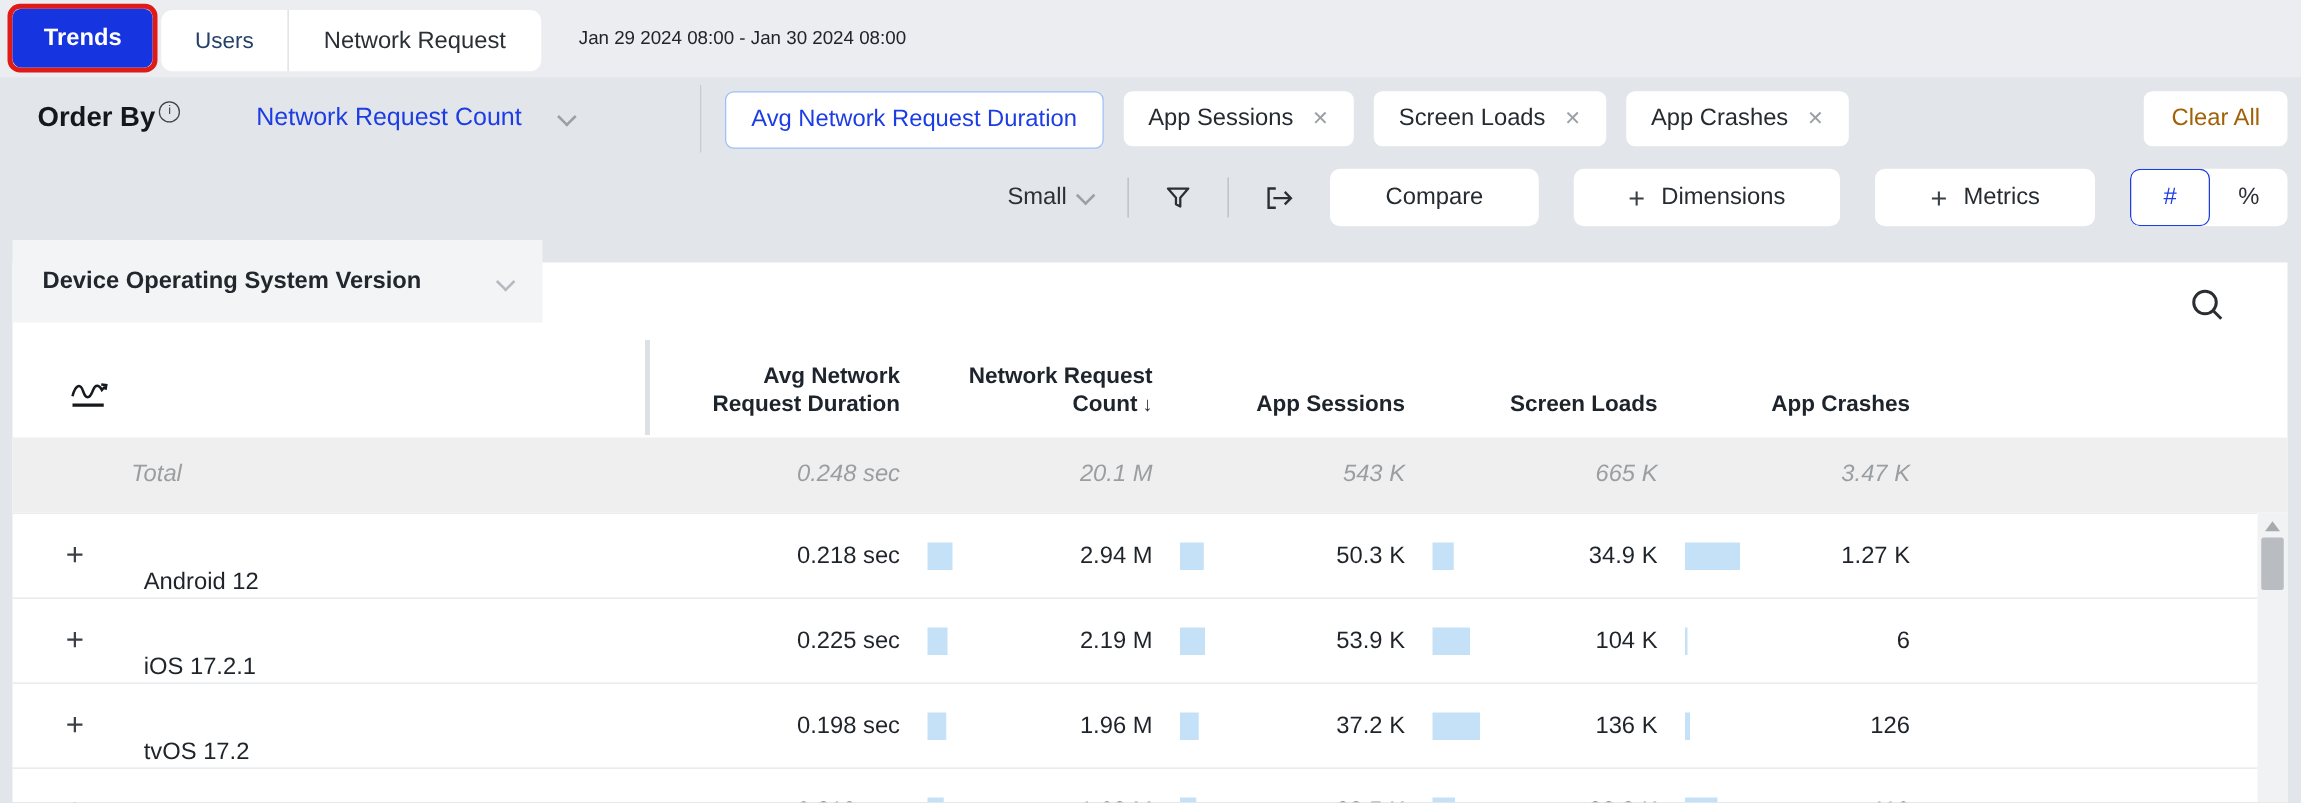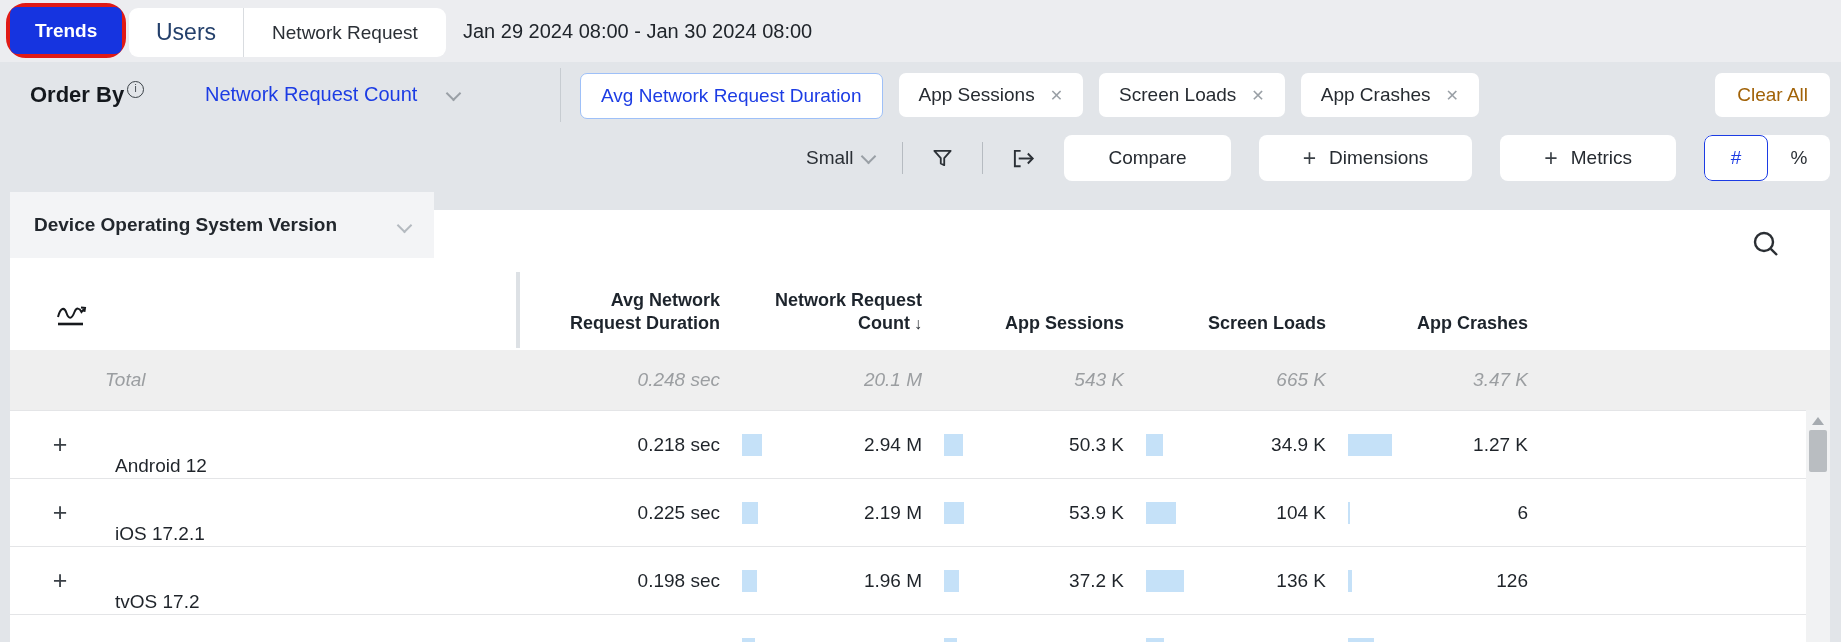--- a/index.html
+++ b/index.html
@@ -1,29 +1,29 @@
 <!DOCTYPE html>
 <html><head>
 <meta charset="utf-8">
 <style>
   html,body{margin:0;padding:0;background:#d8dbde;}
   .screen{position:relative;width:1841px;height:642px;background:#e2e5e9;overflow:hidden;
           font-family:"Liberation Sans",sans-serif;color:#22272e;}
 
   
   .tabbar{position:absolute;top:0;left:0;right:0;height:62px;background:#ecedf0;}
-  .trends-wrap{position:absolute;left:6px;top:3px;border:4px solid #e01a16;border-radius:20px;}
+  .trends-wrap{position:absolute;left:6px;top:3px;border:4px solid #e01a16;border-radius:10px;}
   .tab-trends{background:#1634e0;color:#fff;height:47px;line-height:47px;padding:0 25px;
               border-radius:7px;font-size:19px;font-weight:700;}
   .tab-group{position:absolute;left:129px;top:8px;height:49px;background:#fff;border-radius:9px;
              display:flex;align-items:center;}
-  .tab-users{padding:0 27px;font-size:23px;color:#24406b;cursor:pointer;}
+  .tab-users{padding:0 27px;font-size:18px;color:#24406b;cursor:pointer;}
   .tab-nr{padding:0 28px;font-size:19px;color:#2b3036;cursor:pointer;}
   .tab-vdiv{width:1px;height:49px;background:#d9dce0;}
-  .daterange{position:absolute;left:463px;top:0;height:62px;line-height:62px;font-size:20px;color:#20252b;}
+  .daterange{position:absolute;left:463px;top:0;height:62px;line-height:62px;font-size:15px;color:#20252b;}
 
   
   .orderbar{position:absolute;top:62px;left:0;right:0;height:66px;background:#e2e5e9;}
   .orderby-label{position:absolute;left:30px;top:19px;font-size:22px;font-weight:700;color:#14181d;}
   .info-badge{display:inline-block;vertical-align:10px;width:15px;height:15px;line-height:14px;
               border:1.4px solid #3a4147;border-radius:50%;font-size:10px;font-weight:400;
               text-align:center;margin-left:3px;color:#3a4147;}
   .orderby-value{position:absolute;left:205px;top:21px;font-size:20px;color:#1c3ce4;cursor:pointer;}
   .chev{display:inline-block;width:9px;height:9px;border-right:2px solid #9aa0a6;
         border-bottom:2px solid #9aa0a6;transform:rotate(45deg);}

